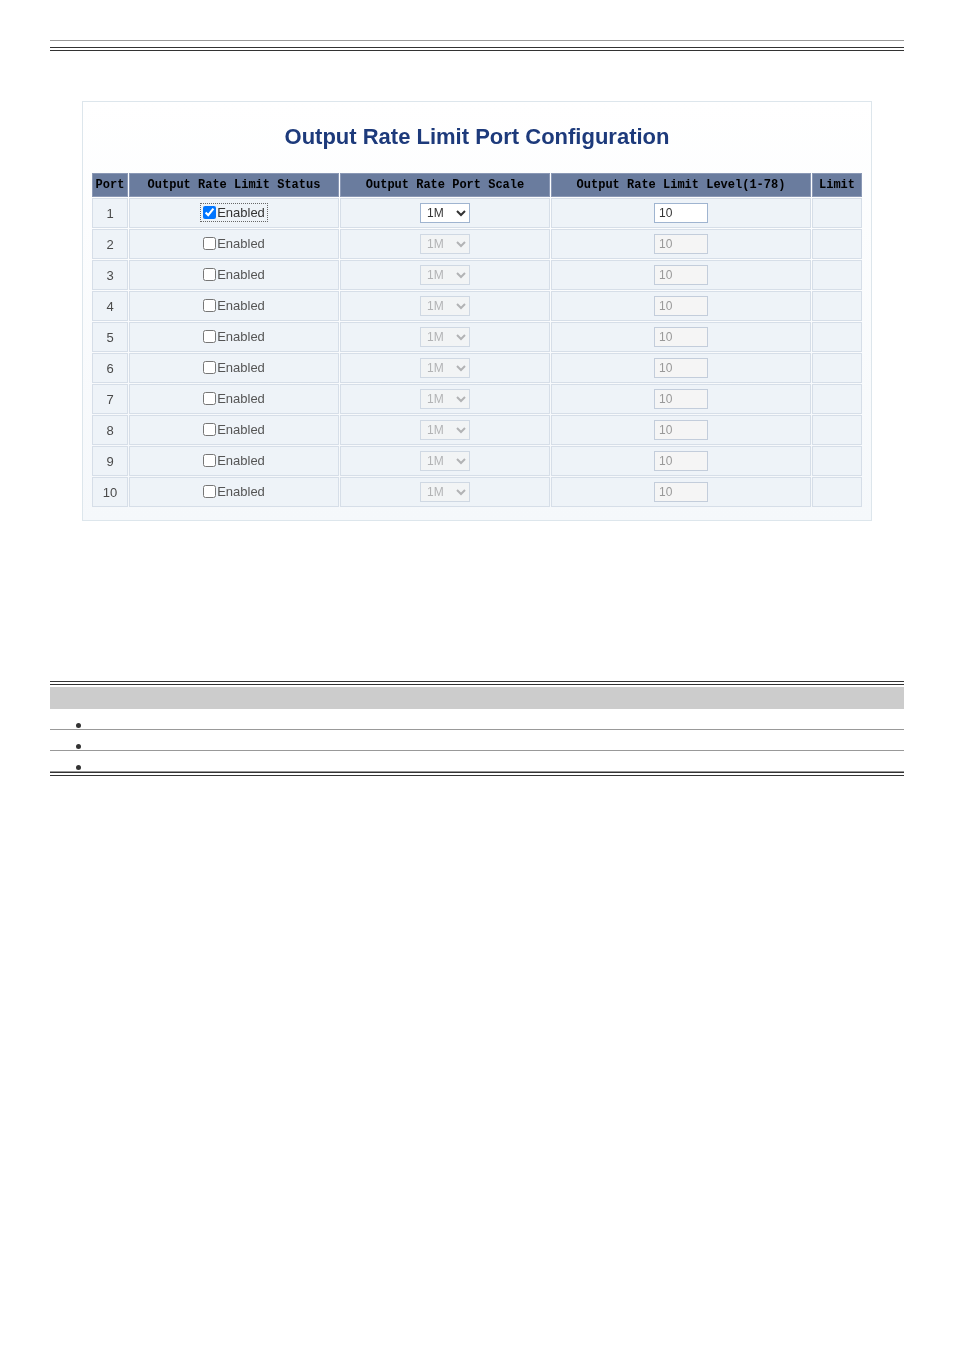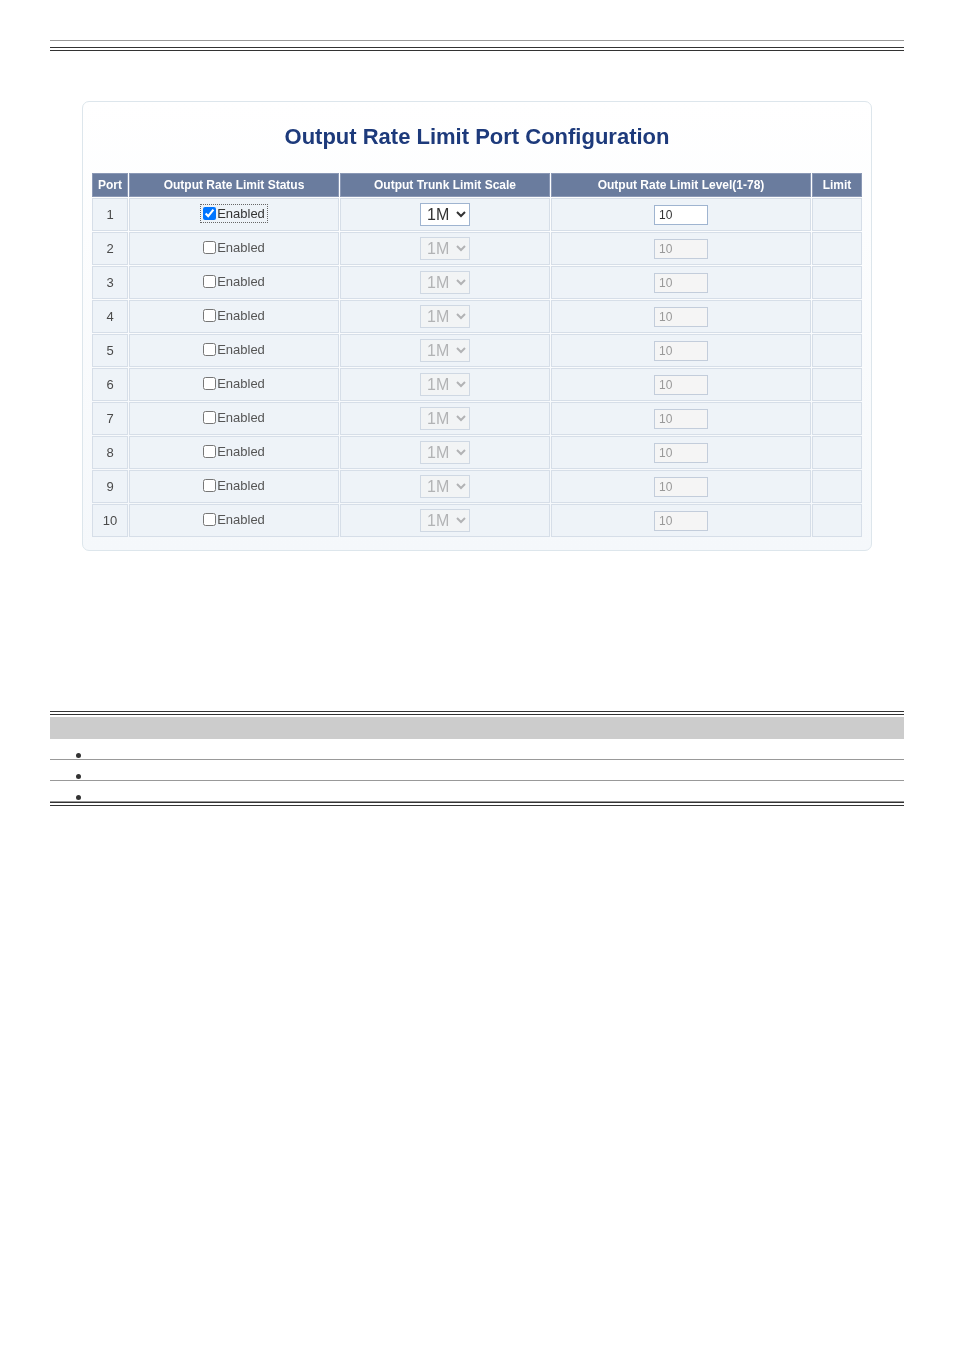--- a/index.html
+++ b/index.html
@@ -20,21 +20,21 @@
     .top-divider {
       border-top: 1px solid #999;
       margin-bottom: 6px;
     }
     .top-double-divider {
       border-top: 4px double #333;
       margin-bottom: 50px;
     }
     .panel-wrapper {
       border: 1px solid #dde6ec;
-      border-radius: 7px;
+      border-radius: 0;
       padding: 0;
       background: linear-gradient(to bottom, #ffffff 0%, #f5f8fb 100%);
       margin: 0 auto;
       width: 790px;
     }
     .panel-title {
       text-align: center;
       font-size: 22px;
       font-weight: bold;
       color: #1d3a7b;
@@ -42,27 +42,27 @@
       font-family: Verdana, Geneva, sans-serif;
     }
     .config-table {
       border-collapse: separate;
       border-spacing: 1px;
       margin: 0 8px 12px 8px;
       width: calc(100% - 16px);
     }
     .config-table thead th {
       background: #6a7c9e;
-      color: #ffffff;
+      color: #000000;
       font-weight: bold;
       font-size: 12px;
       padding: 4px 1px;
       text-align: center;
       border: 1px solid #8a98b5;
-      font-family: Liberation Sans, sans-serif;
+      font-family: Liberation Mono, monospace;
     }
     .config-table tbody td {
       background: #eef3f8;
       border: 1px solid #d6dee8;
       padding: 4px 6px;
       font-size: 13px;
       color: #4a4a4a;
       text-align: center;
       vertical-align: middle;
       font-family: Verdana, Geneva, sans-serif;
@@ -97,21 +97,21 @@
       width: 13px;
       height: 13px;
       margin-right: 1px;
     }
     .checkbox-wrap.focused {
       outline: 1px dotted #666;
       outline-offset: 1px;
       padding: 0 1px;
     }
     .scale-select {
-      font-size: 16px;
+      font-size: 12px;
       font-family: Verdana, Geneva, sans-serif;
       background: #fff;
       border: 1px solid #9fb4d0;
       padding: 1px 2px;
       color: #333;
       width: 50px;
     }
     .scale-select.disabled {
       color: #999;
       background: #f5f5f5;
@@ -175,21 +175,21 @@
   <div class="top-double-divider"></div>
 
   <div class="panel-wrapper">
     <div class="panel-title">Output Rate Limit Port Configuration</div>
 
     <table class="config-table">
       <thead>
         <tr>
           <th>Port</th>
           <th>Output Rate Limit Status</th>
-          <th>Output Trunk Limit Scale</th>
+          <th>Output Rate Port Scale</th>
           <th>Output Rate Limit Level(1-78)</th>
           <th>Limit</th>
         </tr>
       </thead>
       <tbody id="table-body">
           <tr>
             <td class="port-cell">1</td>
             <td class="status-cell"><label class="checkbox-wrap enabled-checked focused">
                 <input type="checkbox" checked="" style="">
                 <span>Enabled</span>

